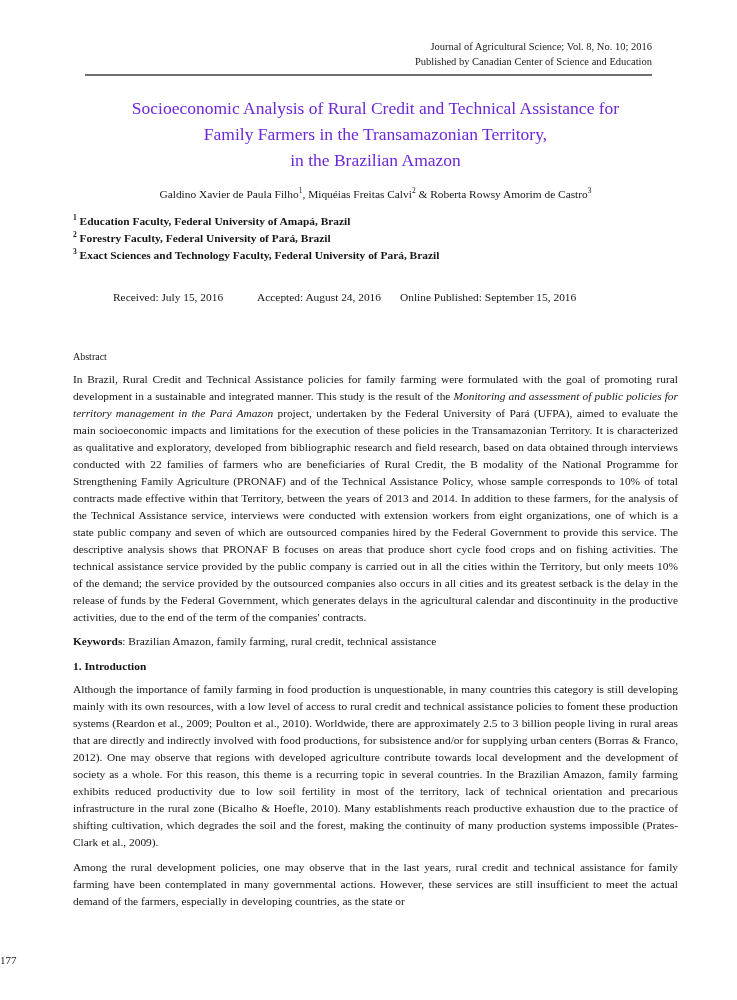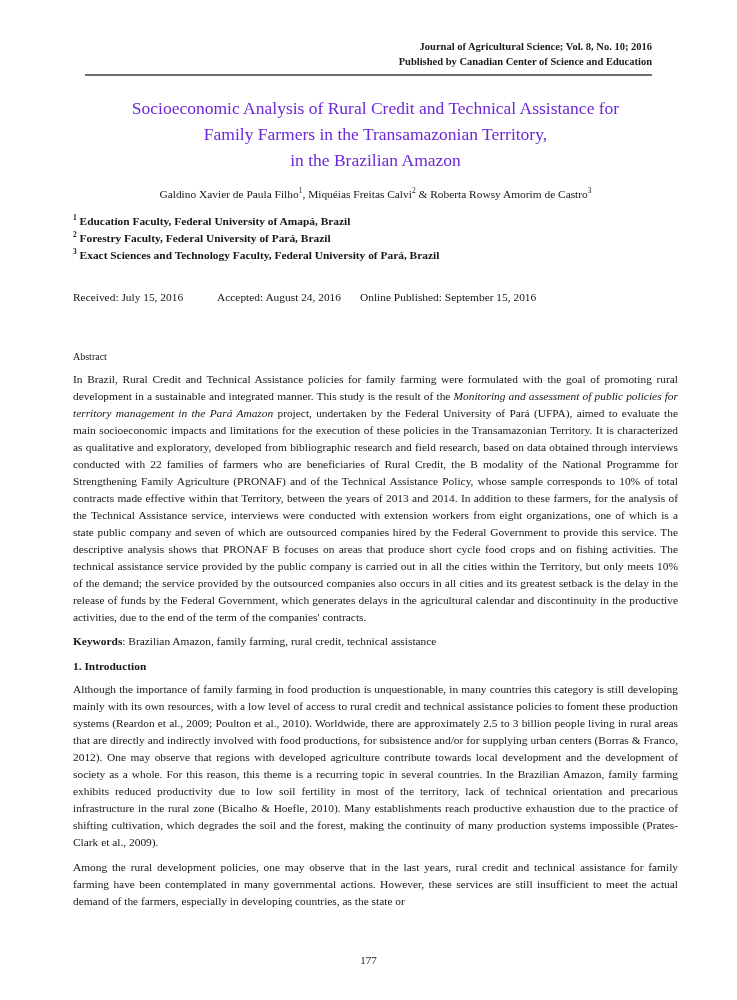--- a/index.html
+++ b/index.html
@@ -17,21 +17,20 @@
     padding:40px 59px 0 73px; 
     box-sizing:border-box;
   }
   
   .jheader{
     text-align:right;
     font-size:10.5px;
     line-height:14.5px;
     padding-right:26px; 
     color:#1b1b1b;
-    font-weight:bold;
   }
   .jrule{
     height:2px;
     background:#6f6f6f;
     margin:5px 26px 0 12px; 
   }
   
   .title{
     margin-top:19px;
     font-size:17.5px;
@@ -56,40 +55,39 @@
   .affs{margin-top:10px;}
   .corr{
     margin-top:7px;
     font-size:11.4px;
     line-height:17px;
     text-align:justify;
   }
   
   .row-dates{margin-top:25px;font-size:11.4px;line-height:17px;white-space:nowrap;}
   .row-ids{margin-top:6px;font-size:11.4px;line-height:17px;white-space:nowrap;}
-  .w144{display:inline-block;width:144px;}
+  .w144{display:inline-block;width:144px;margin-left:40px;}
   .w143{display:inline-block;width:143px;}
   .w174{display:inline-block;width:174px;}
   
   .h-abs{margin-top:42px;font-size:10px;line-height:17px;font-weight:normal;}
   .para{
     margin:6px 0 0 0;
     font-size:11.4px;
     line-height:17px;
     text-align:justify;
   }
   .para + .para{margin-top:8px;}
   .kw{margin-top:7px;font-size:11.4px;line-height:17px;}
   .b{font-weight:bold;}
   .h-sec{margin-top:8px;font-size:11.4px;line-height:17px;font-weight:bold;}
   em.it{font-style:italic;}
   .pageno{
     position:absolute;
     left:0;right:0;bottom:34px;
-    text-align:center;
     font-size:11px;
     color:#1b1b1b;
   }
 </style>
 </head>
 <body>
 
 <div class="page">
   <div class="content">
 

